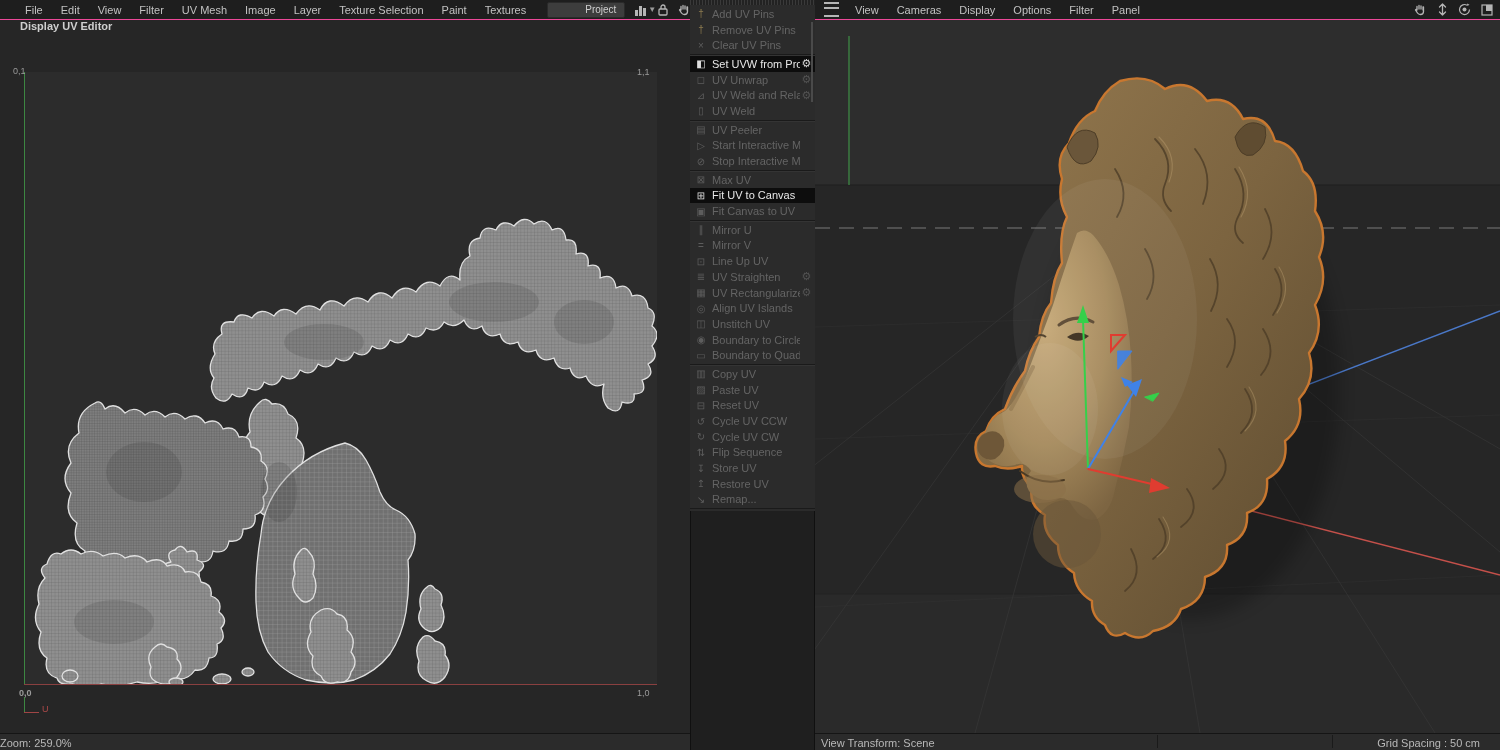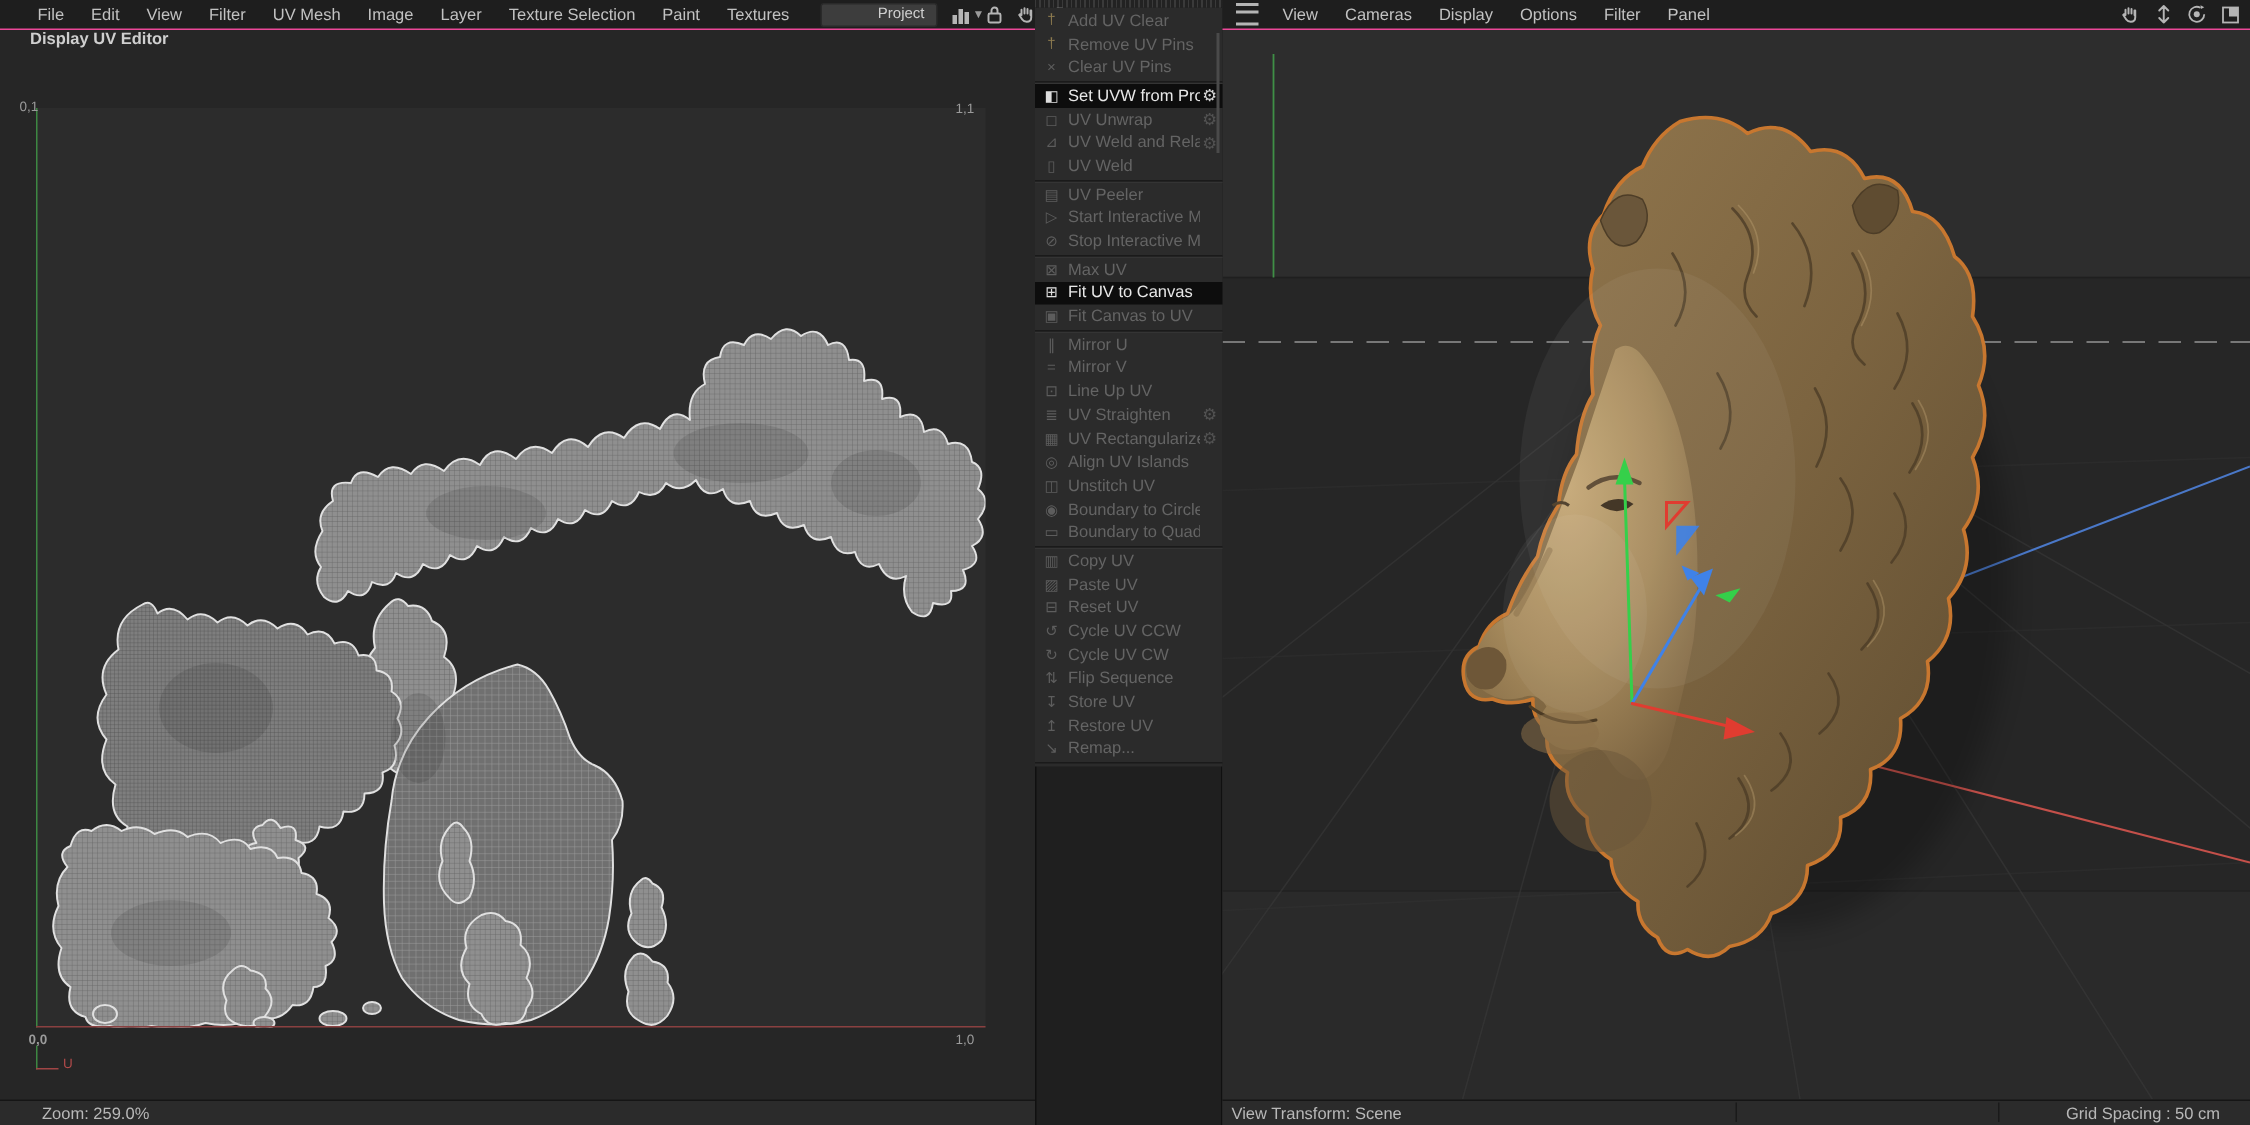--- a/index.html
+++ b/index.html
@@ -160,31 +160,31 @@
   <div class="corner abs" style="left:637px;top:67px;">1,1</div>
   <div class="corner abs" style="left:19px;top:688px;font-weight:bold;">0,0</div>
   <div class="corner abs" style="left:637px;top:688px;">1,0</div>
   <div id="uv-vline" class="abs"></div>
   <div id="uv-hline" class="abs"></div>
   <div id="uv-gizmo-v" class="abs"></div>
   <div id="uv-gizmo-h" class="abs"></div>
   <div id="uv-axis-u" class="abs">U</div>
 
   <div class="statusbar" style="left:0;width:690px;">
-    <span style="margin-left:28px;">Zoom: 259.0%</span>
+    <span style="">Zoom: 259.0%</span>
   </div>
 </div>
 
 <div id="cmd-panel" class="abs"></div>
 <div id="cmd-grip" class="abs"></div>
 <div id="cmd-list" class="abs">
     <div class="cgroup">
       <div class="crow">
         <span class="ci gold">†</span>
-        <span class="cl">Add UV Clear</span>
+        <span class="cl">Add UV Pins</span>
         <span class="gear"></span>
       </div>
       <div class="crow">
         <span class="ci gold">†</span>
         <span class="cl">Remove UV Pins</span>
         <span class="gear"></span>
       </div>
       <div class="crow">
         <span class="ci">×</span>
         <span class="cl">Clear UV Pins</span>

